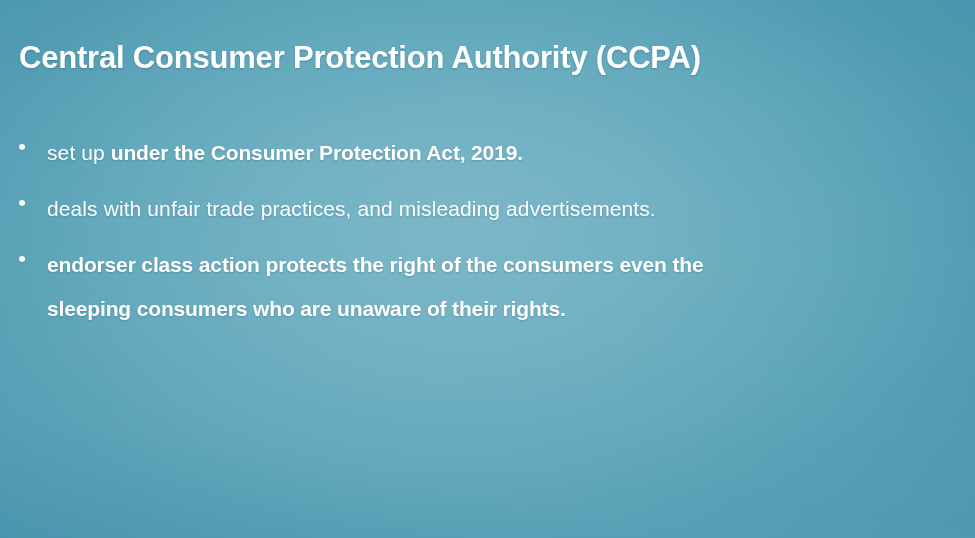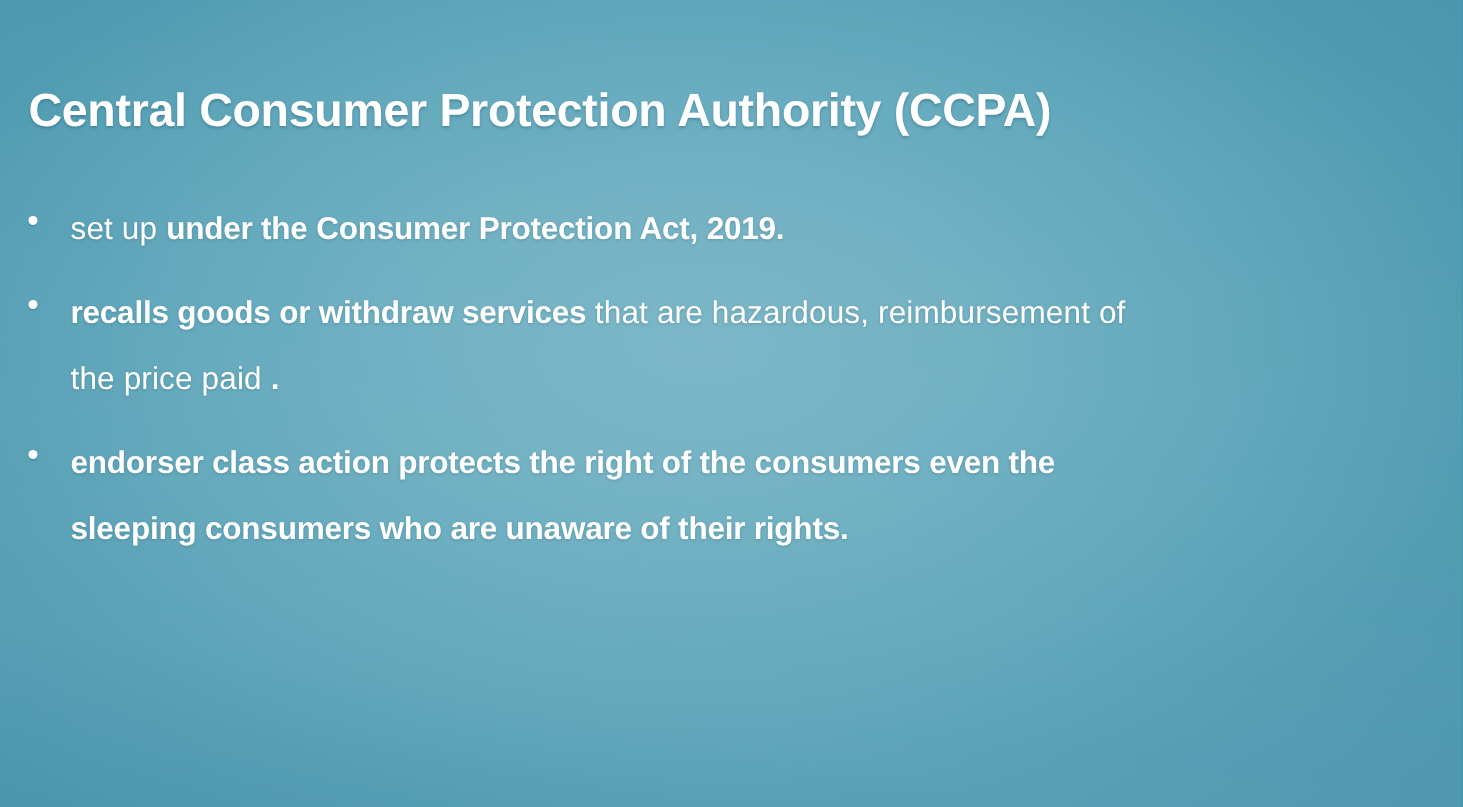--- a/index.html
+++ b/index.html
@@ -44,21 +44,21 @@
 
   #content {
     position: relative;
     z-index: 2;
     padding: 0;
   }
 
   .slide-title {
     position: absolute;
     left: 19px;
-    top: 56px;
+    top: 40px;
     margin: 0;
     font-size: 31px;
     font-weight: bold;
     color: #ffffff;
     letter-spacing: -0.2px;
     white-space: nowrap;
     text-shadow: 0 1px 2px rgba(20,70,90,0.30);
   }
 
   .bullet-list {
@@ -116,21 +116,21 @@
 
     <h1 class="slide-title">Central Consumer Protection Authority (CCPA)</h1>
 
     <ul class="bullet-list" id="bullet-list">
         <li class="bullet-item">
           <span class="bullet-marker"></span>
           <span class="bullet-text"><span class="r">set up </span><span class="b">under the Consumer Protection Act, 2019.</span></span>
         </li>
         <li class="bullet-item">
           <span class="bullet-marker"></span>
-          <span class="bullet-text"><span class="b">recalls goods or withdraw services </span><span class="r">that are hazardous, reimbursement of the price paid </span><span class="b">.</span></span>
+          <span class="bullet-text"><span class="r">deals with unfair trade practices, and misleading advertisements.</span></span>
         </li>
         <li class="bullet-item">
           <span class="bullet-marker"></span>
           <span class="bullet-text"><span class="b">endorser class action protects the right of the consumers even the sleeping consumers who are unaware of their rights.</span></span>
         </li>
       </ul>
 
   </div>
 </div>
 

